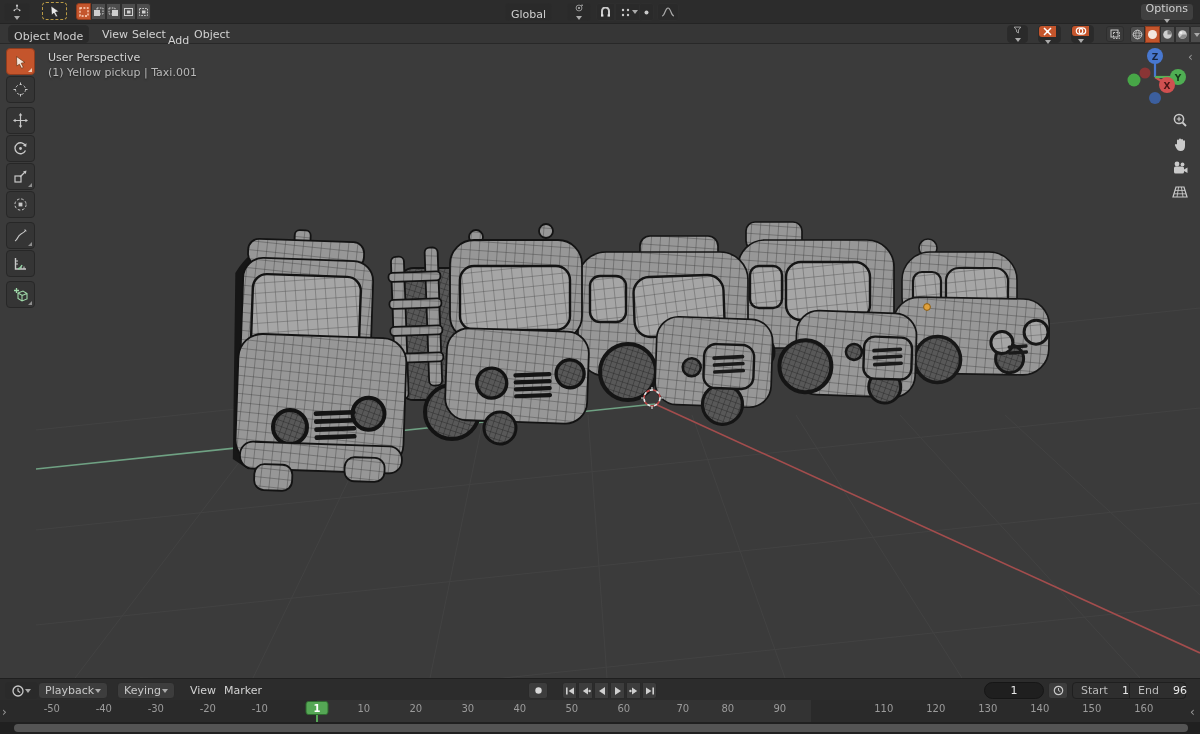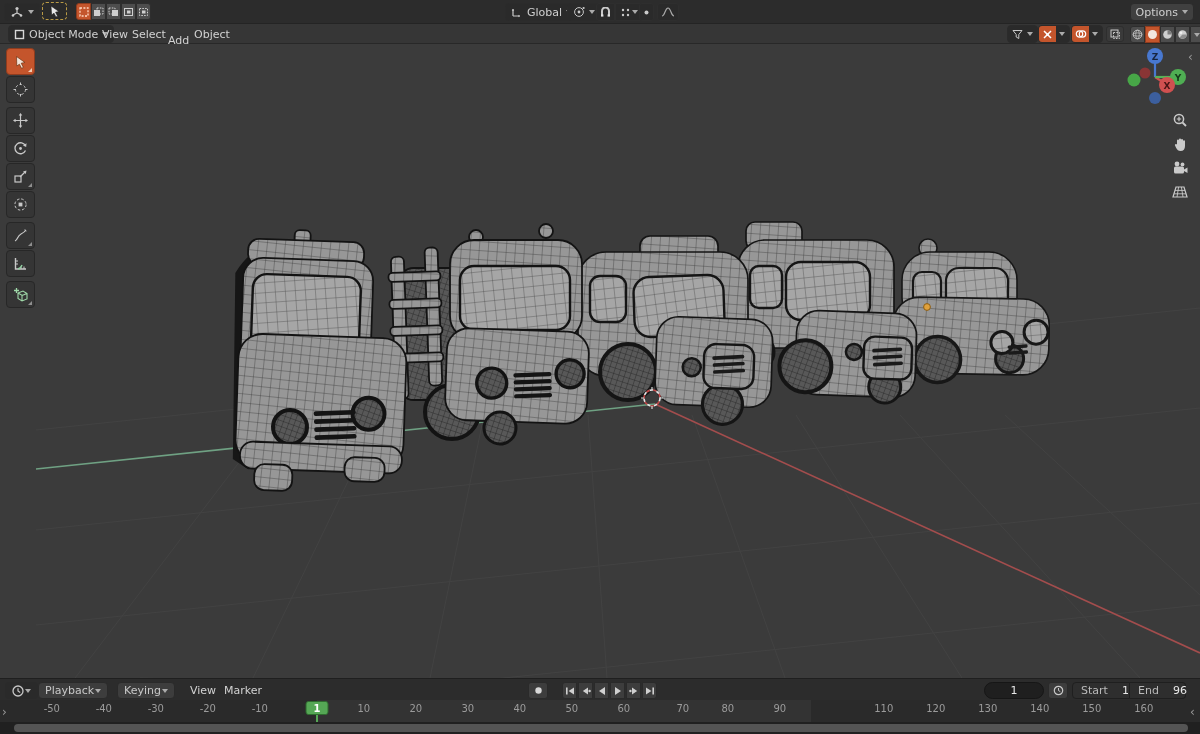--- a/index.html
+++ b/index.html
@@ -4,21 +4,21 @@
 <style>
   * { margin:0; padding:0; box-sizing:border-box; }
   html,body { width:1200px; height:734px; overflow:hidden; background:#222; }
   body { font-family:"DejaVu Sans","Liberation Sans",sans-serif; font-size:11px; color:#c8c8c8; }
   #app { position:relative; width:1200px; height:734px; background:#3b3b3b; }
 
   
   .topbar { position:absolute; left:0; top:0; width:1200px; height:24px; background:#2c2c2c; border-bottom:1px solid #242424; }
   .vheader { position:absolute; left:0; top:24px; width:1200px; height:20px; background:#363636; border-bottom:1px solid #282828; }
 
-  .hbtn { position:absolute; display:flex; align-items:center; gap:4px; background:#404040; border:1px solid #2b2b2b; border-radius:4px; height:18px; padding:0 5px; color:#cfcfcf; cursor:pointer; }
+  .hbtn { position:absolute; display:flex; align-items:center; gap:4px; background:#404040; border:1px solid #2b2b2b; border-radius:4px; height:18px; padding:0 5px; color:#cfcfcf; cursor:pointer;flex-direction:column; }
   .hbtn.dark { background:#2a2a2a; }
   .caret { width:0; height:0; border-left:3px solid transparent; border-right:3px solid transparent; border-top:4px solid #ababab; }
   .menu-item { position:absolute; top:0; height:20px; display:flex; align-items:center; padding:0 6px; color:#d2d2d2; cursor:pointer; }
   .sq { width:15px; height:17px; background:#4d4d4d; border:1px solid #2e2e2e; display:flex; align-items:center; justify-content:center; cursor:pointer; }
   .sq.first { border-radius:3px 0 0 3px; } .sq.last { border-radius:0 3px 3px 0; }
   .sq.on { background:#c4552c; border-color:#8f3c1e; }
   .toolhl { border:1px dashed #b99a45 !important; background:#303030; }
 
   
   .viewport { position:absolute; left:0; top:44px; width:1200px; height:634px; background:#3b3b3b; overflow:hidden; }
@@ -391,20 +391,24 @@
             <rect x="316" y="418" width="42" height="4.6" rx="2"></rect>
             <rect x="316" y="426" width="42" height="4.6" rx="2"></rect>
             <rect x="316" y="434" width="42" height="4.6" rx="2"></rect>
         </g>
         <rect x="243" y="444" width="162" height="27" rx="13" fill="url(#w1)"></rect>
         <rect x="258" y="466" width="38" height="26" rx="10" fill="url(#w1)"></rect>
         <rect x="348" y="456" width="40" height="24" rx="10" fill="url(#w1)"></rect>
       </g>
     </svg>
 
+    <div class="overlay-text">
+      <div>User Perspective</div>
+      <div class="l2">(1) Yellow pickup | Taxi.001</div>
+    </div>
 
     <div class="toolbar">
       <div class="tool active">
         <svg width="13" height="14" viewBox="0 0 13 14">
             <path d="M2.5 1.5 L11 7.5 L7.2 8.2 L9.4 12.4 L7.5 13.3 L5.4 9.2 L2.8 11 Z" fill="#f2e4da" stroke="#70300f" stroke-width=".7"></path>
           </svg>
         <span class="corner" style="border-bottom-color:#f0cdb5;"></span>
       </div>
       <div class="tool">
         <svg width="15" height="15" viewBox="0 0 15 15">

